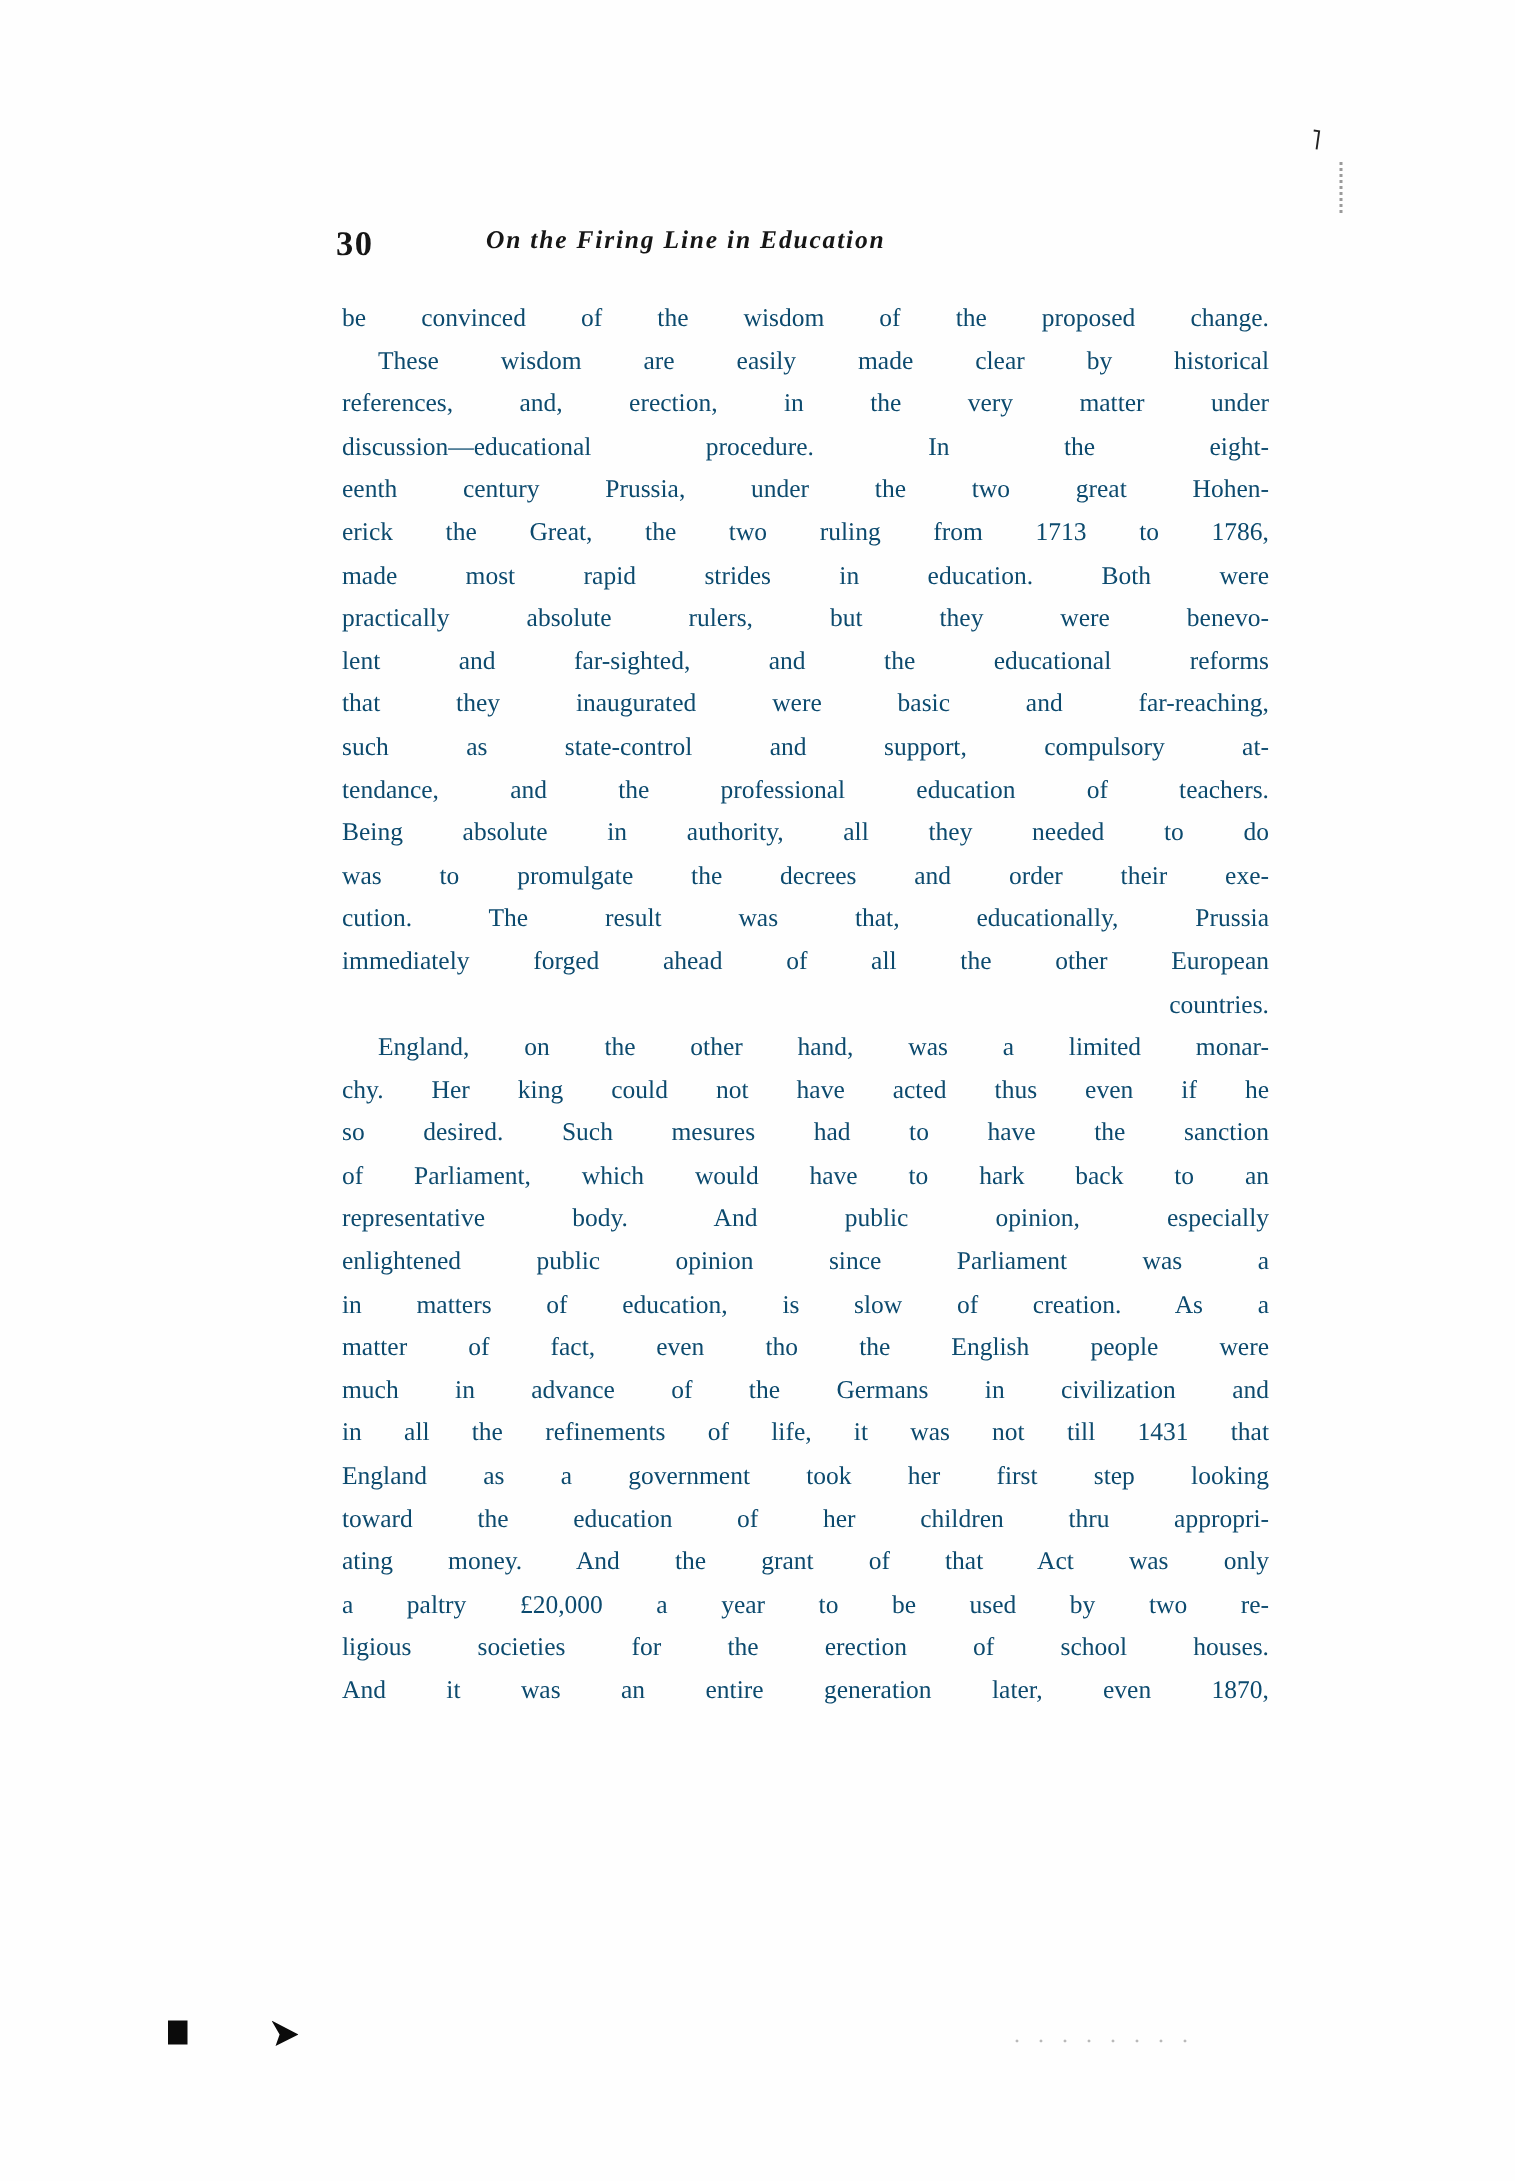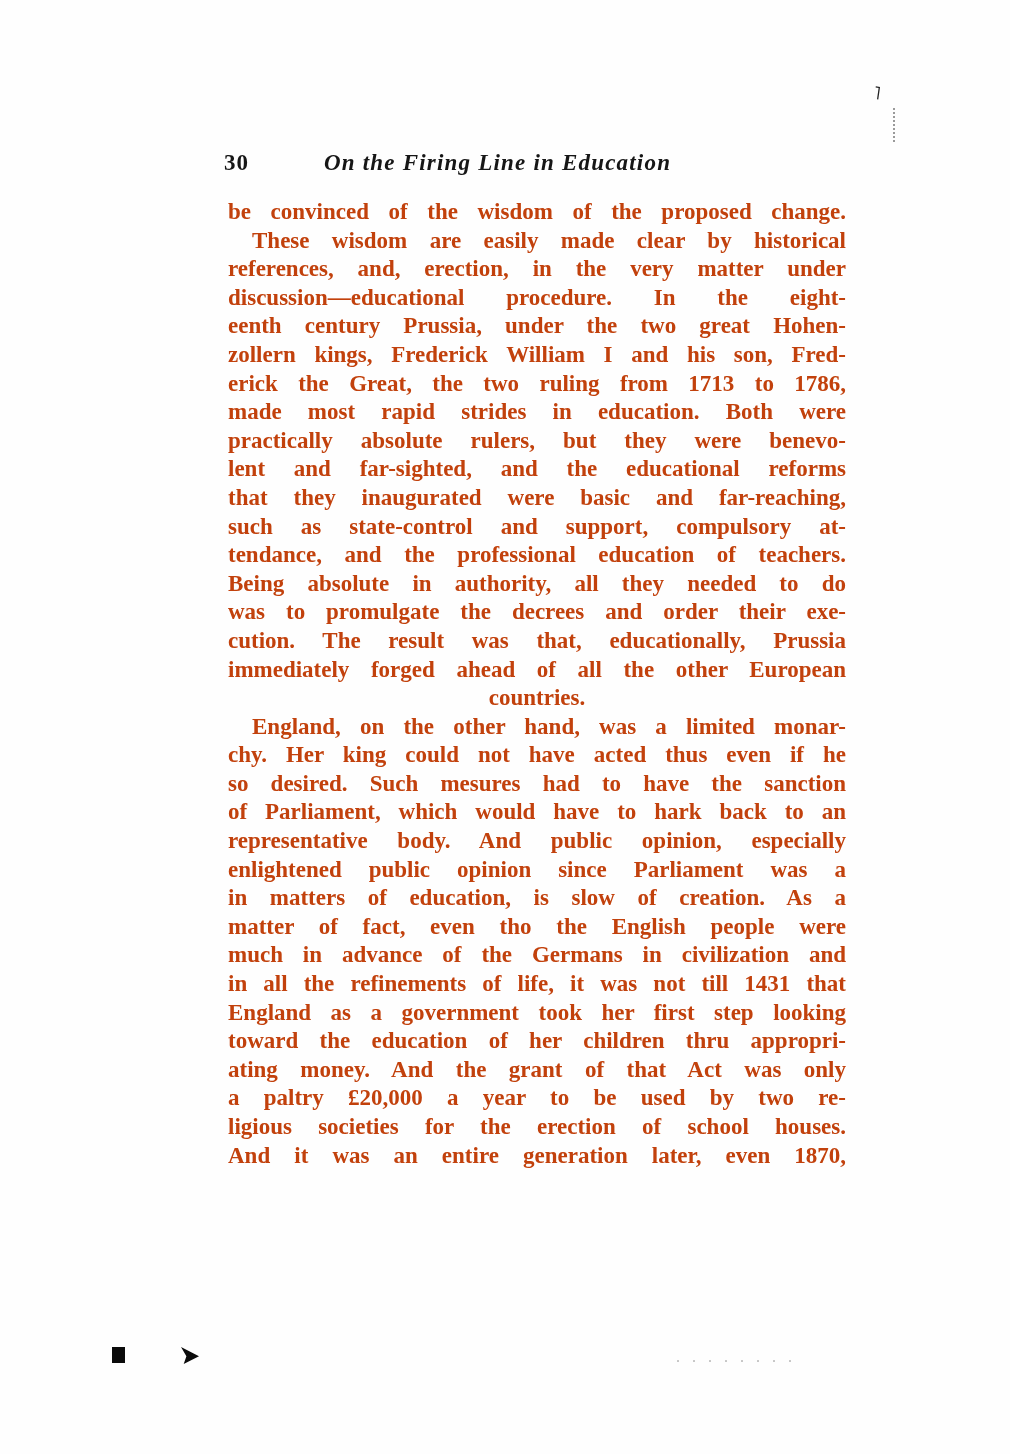--- a/index.html
+++ b/index.html
@@ -31,46 +31,46 @@
     left: 0;
     top: 0;
     font-size: 23px;
     font-weight: bold;
     letter-spacing: 1px;
   }
   .running-title {
     position: absolute;
     left: 100px;
     top: 0;
-    font-size: 23px;
+    font-size: 17px;
     font-weight: bold;
     font-style: italic;
     letter-spacing: 1.2px;
     white-space: nowrap;
   }
   .body-text {
     position: absolute;
     top: 198px;
     left: 228px;
     width: 618px;
-    font-size: 23px;
-    font-weight: bold;
-    color: #c2410c;
+    font-size: 17px;
+    font-weight: normal;
+    color: #0c4a6e;
   }
   .line {
     line-height: 28.6px;
     height: 28.6px;
     overflow: hidden;
   }
   .line.just {
     text-align: justify;
     text-align-last: justify;
   }
   .line.end {
-    text-align: center;
+    text-align: right;
   }
   .line.indent {
     text-indent: 24px;
   }
   
   .speck-topright-1 {
     position: absolute;
     top: 84px;
     left: 874px;
     width: 16px;
@@ -125,21 +125,20 @@
     <span class="pagenum">30</span>
     <span class="running-title">On the Firing Line in Education</span>
   </div>
 
   <div class="body-text" id="body-lines">
       <div class="line just">be convinced of the wisdom of the proposed change.</div>
       <div class="line just indent">These wisdom are easily made clear by historical</div>
       <div class="line just">references, and, erection, in the very matter under</div>
       <div class="line just">discussion—educational procedure.  In the eight-</div>
       <div class="line just">eenth century Prussia, under the two great Hohen-</div>
-      <div class="line just">zollern kings, Frederick William I and his son, Fred-</div>
       <div class="line just">erick the Great, the two ruling from 1713 to 1786,</div>
       <div class="line just">made most rapid strides in education.  Both were</div>
       <div class="line just">practically absolute rulers, but they were benevo-</div>
       <div class="line just">lent and far-sighted, and the educational reforms</div>
       <div class="line just">that they inaugurated were basic and far-reaching,</div>
       <div class="line just">such as state-control and support, compulsory at-</div>
       <div class="line just">tendance, and the professional education of teachers.</div>
       <div class="line just">Being absolute in authority, all they needed to do</div>
       <div class="line just">was to promulgate the decrees and order their exe-</div>
       <div class="line just">cution.  The result was that, educationally, Prussia</div>

